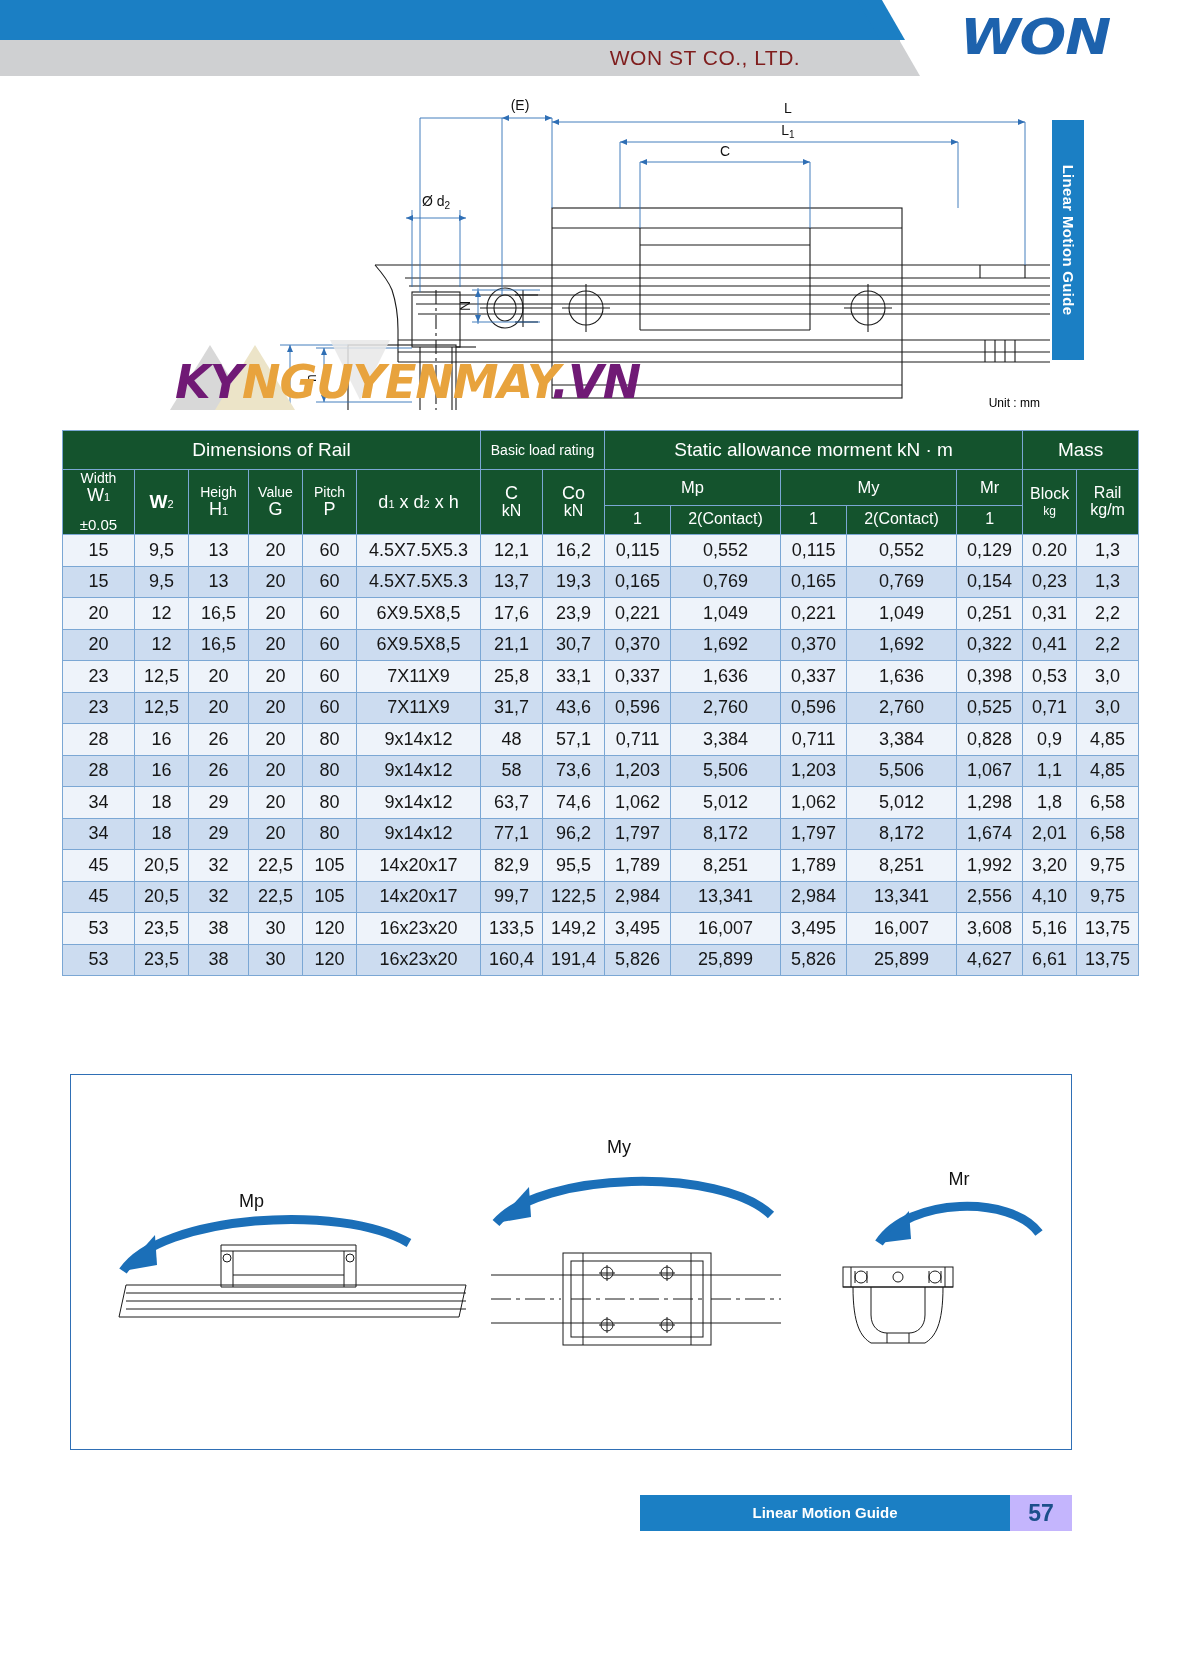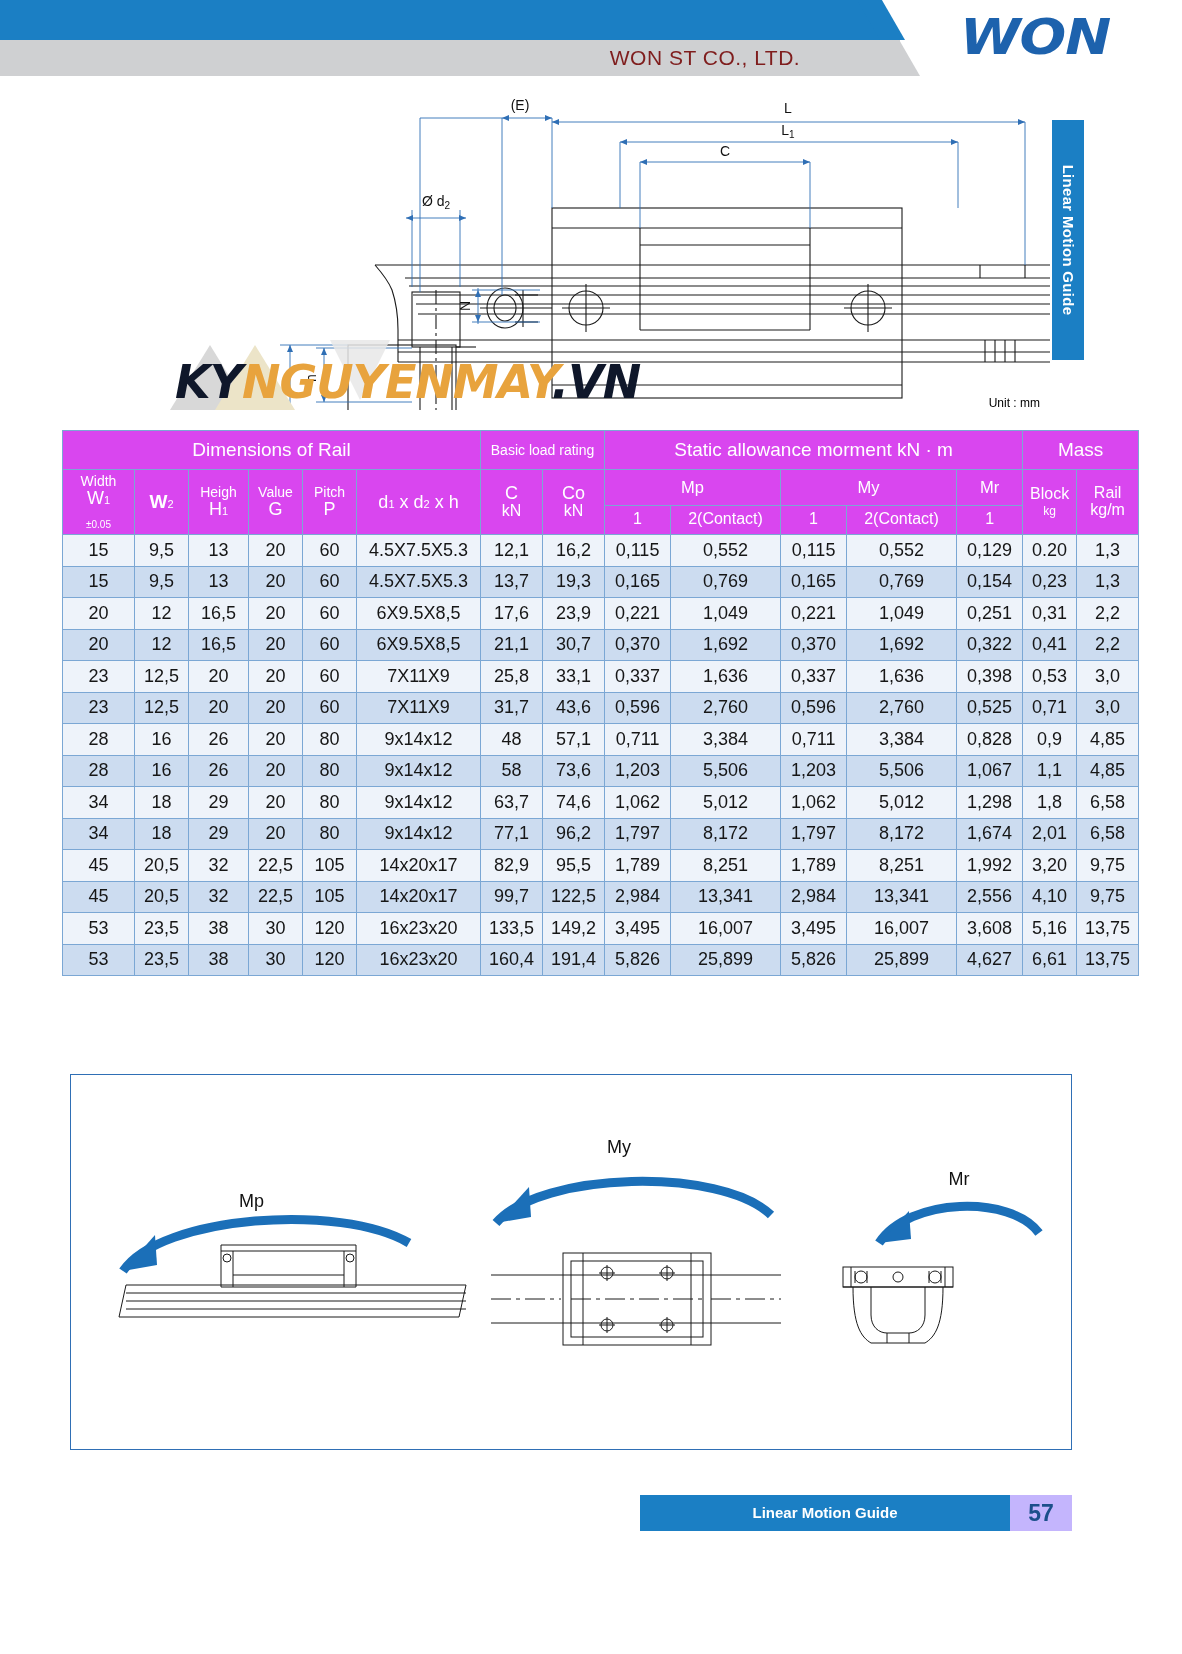--- a/index.html
+++ b/index.html
@@ -60,50 +60,50 @@
   .wm{
     position:absolute;left:160px;top:340px;width:720px;height:80px;
     pointer-events:none;
   }
   .wm-text{
     position:absolute;left:175px;top:355px;
     font-size:46px;font-weight:bold;font-style:italic;
     font-family:"DejaVu Sans", sans-serif;
     letter-spacing:-1px;
   }
-  .wm-k{color:#0f172a;text-align:center;}
+  .wm-k{color:#701a75;text-align:center;}
   .wm-y{color:#e8a33d;}
   .unit-label{
     position:absolute;left:880px;top:396px;width:160px;
     text-align:right;font-size:12px;color:#000;
   }
   
   .tbl-wrap{position:absolute;left:62px;top:430px;width:1010px;}
   table.spec{
     border-collapse:collapse;width:1010px;
     font-size:16.5px;
     table-layout:fixed;
   }
   table.spec th, table.spec td{
     border:1px solid #7ba7d4;
     text-align:center;
     padding:0;
     line-height:1.05;
   }
   table.spec thead th{
-    background:#d946ef;color:#ffffff;font-weight:normal;
+    background:#14532d;color:#ffffff;font-weight:normal;
   }
   .th-top{height:38px;font-size:19px;}
   .th-small{font-size:14px;}
   .th-mid{height:64px;font-size:16.5px;}
   .th-sub{height:28px;font-size:16px;}
   .wcell{font-size:14px;line-height:1.12;}
   .wcell b{font-weight:normal;font-size:18px;}
   .sub{font-size:11px;vertical-align:baseline;}
-  .tiny{font-size:10px;display:block;margin-top:12px;}
+  .tiny{font-size:15px;display:block;margin-top:12px;}
   table.spec tbody td{height:30.5px;font-size:18px;color:#161616;}
   tbody tr.odd td{background:#eef3fa;}
   tbody tr.even td{background:#ccdcf0;}
   .note{
     position:absolute;left:0;top:565px;width:1010px;text-align:right;
     font-size:16px;
   }
   
   .bottom-box{
     position:absolute;left:70px;top:1074px;width:1000px;height:374px;

